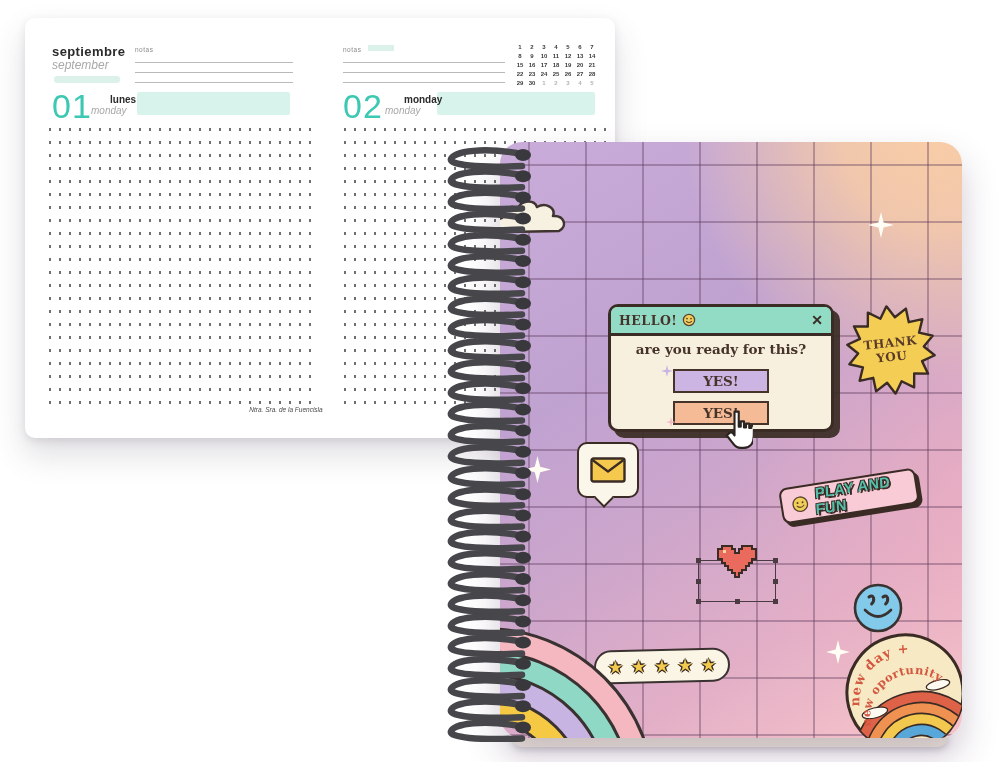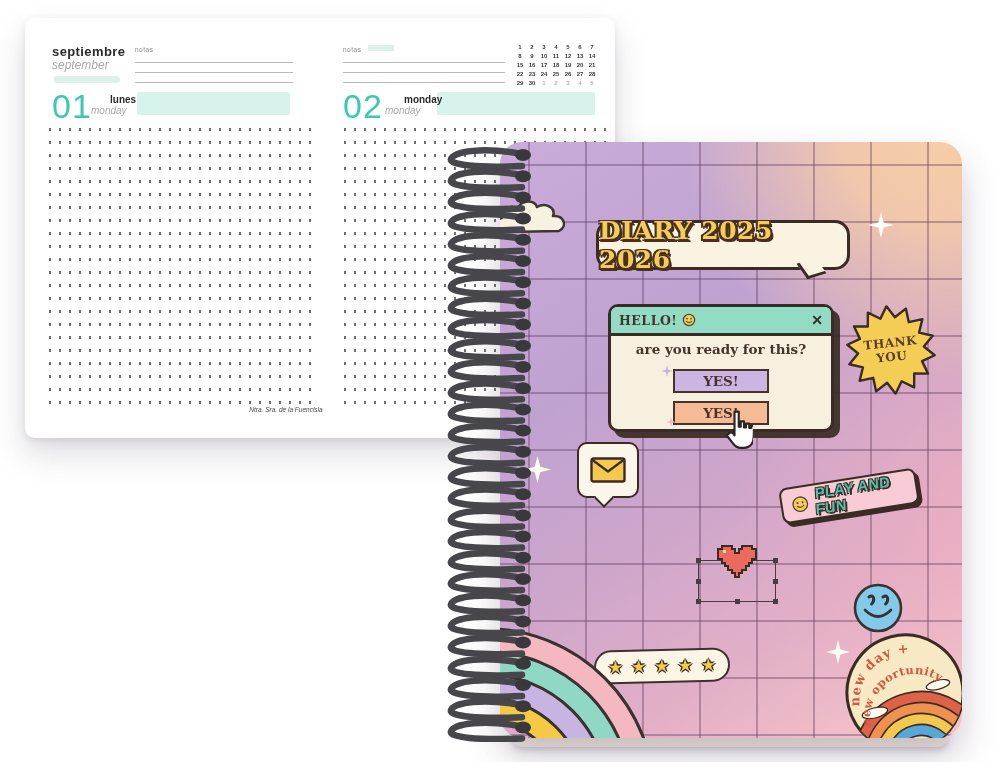--- a/index.html
+++ b/index.html
@@ -218,24 +218,20 @@
       <div class="grid-overlay"></div>
 
       <svg class="el cloud" width="80" height="52" viewBox="0 0 80 52">
         <path d="M6 44 C-2 44 -4 32 6 30 C5 20 16 16 22 21 C24 12 38 11 41 19 C50 14 60 20 57 28 C68 27 72 38 63 43 Z" fill="#f7f1e2" stroke="#3f3430" stroke-width="2.5" stroke-linejoin="round"></path>
       </svg>
 
       <div class="el sparkle sp1"></div>
       <div class="el sparkle sp2"></div>
       <div class="el sparkle sp3"></div>
 
-      <div class="el title-bubble">
-        <span class="title-text">DIARY 2025 2026</span>
-        <span class="tail"></span>
-      </div>
 
       <div class="el retro-window">
         <div class="titlebar">
           <span class="win-title">HELLO!</span>
           <svg width="14" height="14" viewBox="0 0 14 14">
             <circle cx="7" cy="7" r="5.6" fill="#f3cf5a" stroke="#5a4430" stroke-width="1.3"></circle>
             <circle cx="5" cy="5.6" r=".9" fill="#5a4430"></circle>
               <circle cx="9" cy="5.6" r=".9" fill="#5a4430"></circle>
             <path d="M4.4 8.4 q2.6 2.6 5.2 0" fill="none" stroke="#5a4430" stroke-width="1.1" stroke-linecap="round"></path>
           </svg>

